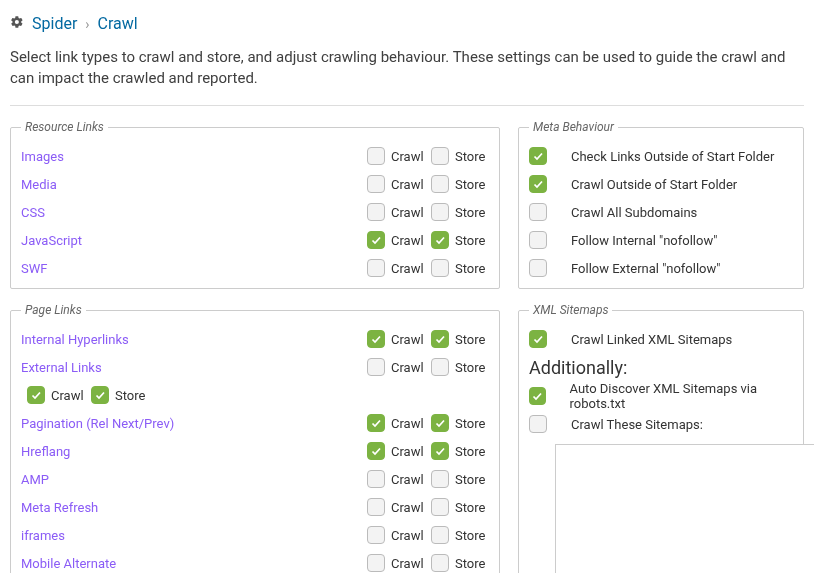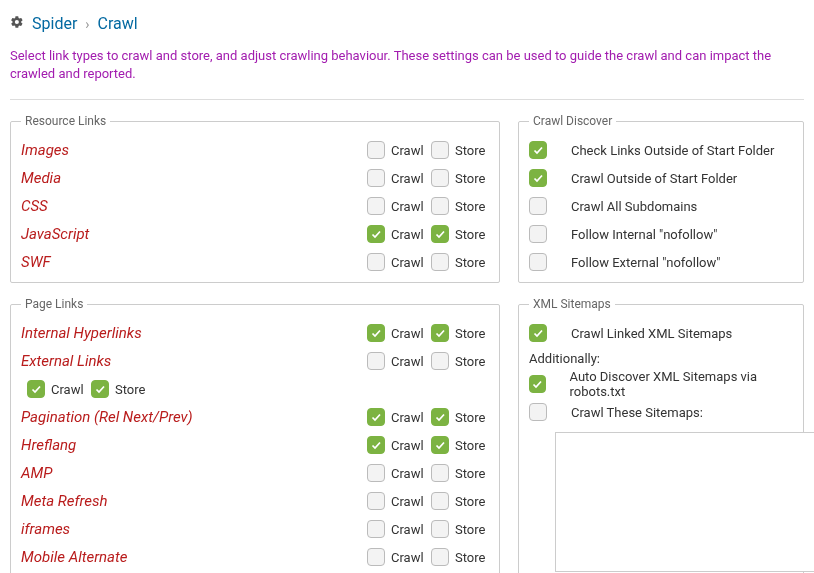--- a/index.html
+++ b/index.html
@@ -18,22 +18,22 @@
     align-items: center;
     gap: 8px;
     padding: 4px 0 14px 0;
     font-size: 16px;
     color: #333;
   }
   .breadcrumb .gear { font-size: 14px; color: #555; }
   .breadcrumb .crumb { color: #0369a1; }
   .breadcrumb .sep { color: #999; font-size: 14px; }
   .description {
-    font-size: 13px;
-    color: #a21caf;
+    font-size: 15px;
+    color: #404040;
     line-height: 1.4;
     padding: 0 0 16px 0;
   }
   hr.divider {
     border: none;
     border-top: 1px solid #ddd;
     margin: 0 0 14px 0;
   }
   .columns {
     display: flex;
@@ -44,31 +44,31 @@
   fieldset.group {
     border: 1px solid #ccc;
     border-radius: 2px;
     margin: 0 0 14px 0;
     padding: 8px 10px 6px 10px;
   }
   fieldset.group legend {
     font-size: 12px;
     color: #666;
     padding: 0 4px;
+    font-style: italic;
   }
   .row {
     display: flex;
     align-items: center;
     height: 28px;
   }
   .row .label {
     flex: 1;
-    font-size: 15px;
-    color: #b91c1c;
-    font-style: italic;
+    font-size: 13px;
+    color: #8b5cf6;
   }
   .cbwrap {
     display: flex;
     align-items: center;
     gap: 6px;
     margin-left: 6px;
   }
   .cb {
     width: 18px;
     height: 18px;
@@ -91,21 +91,21 @@
     color: #333;
     min-width: 34px;
   }
   .single-row {
     display: flex;
     align-items: center;
     gap: 24px;
     height: 28px;
   }
   .single-row .lbl { font-size: 13px; color: #333; }
-  .plain-text { font-size: 13px; color: #333; padding: 4px 0 4px 0; }
+  .plain-text { font-size: 18px; color: #333; padding: 4px 0 4px 0; }
   .sitemap-box {
     margin: 6px 0 0 26px;
     border: 1px solid #ccc;
     background: #fff;
     height: 140px;
     width: 100%;
   }
 </style>
 </head>
 <body>
@@ -331,21 +331,21 @@
             </span>
           </div>
         </div>
     </fieldset>
 
   </div>
 
   <div class="col-right">
 
     <fieldset class="group">
-      <legend>Crawl Discover</legend>
+      <legend>Meta Behaviour</legend>
       <div>
           <div class="single-row">
             <span class="cb checked">
               <svg viewBox="0 0 24 24" fill="none" stroke="#fff" stroke-width="3.5">
                 <polyline points="5 13 10 18 20 7"></polyline>
               </svg>
             </span>
             <span class="lbl">Check Links Outside of Start Folder</span>
           </div>
           <div class="single-row">

